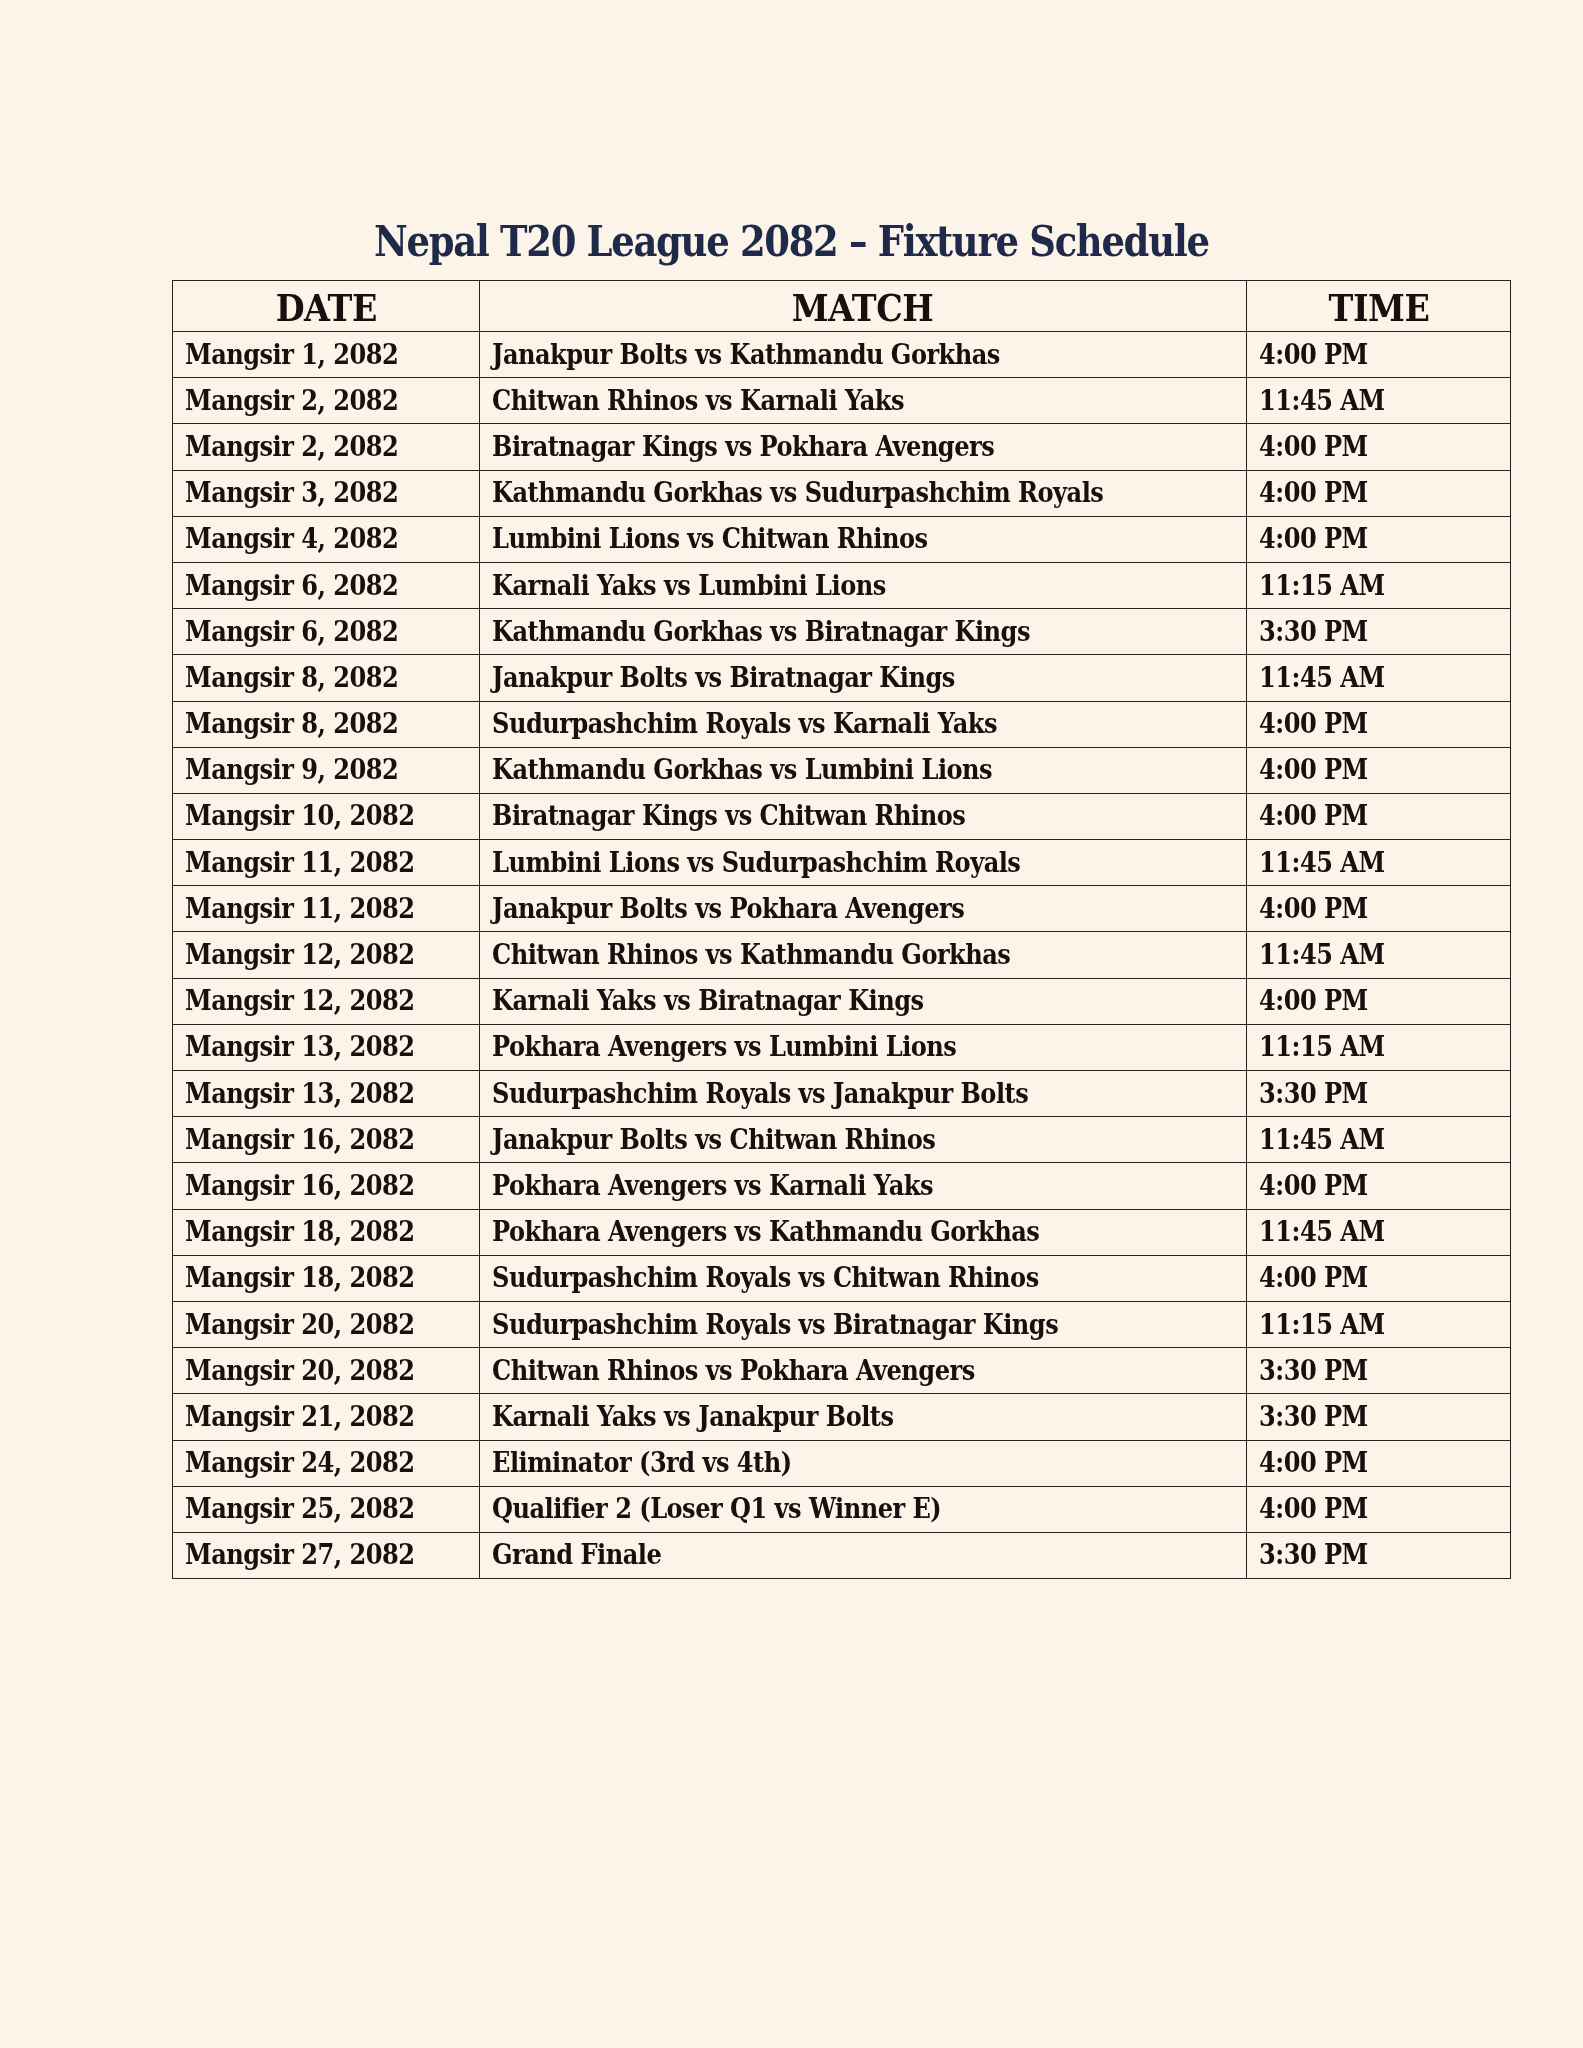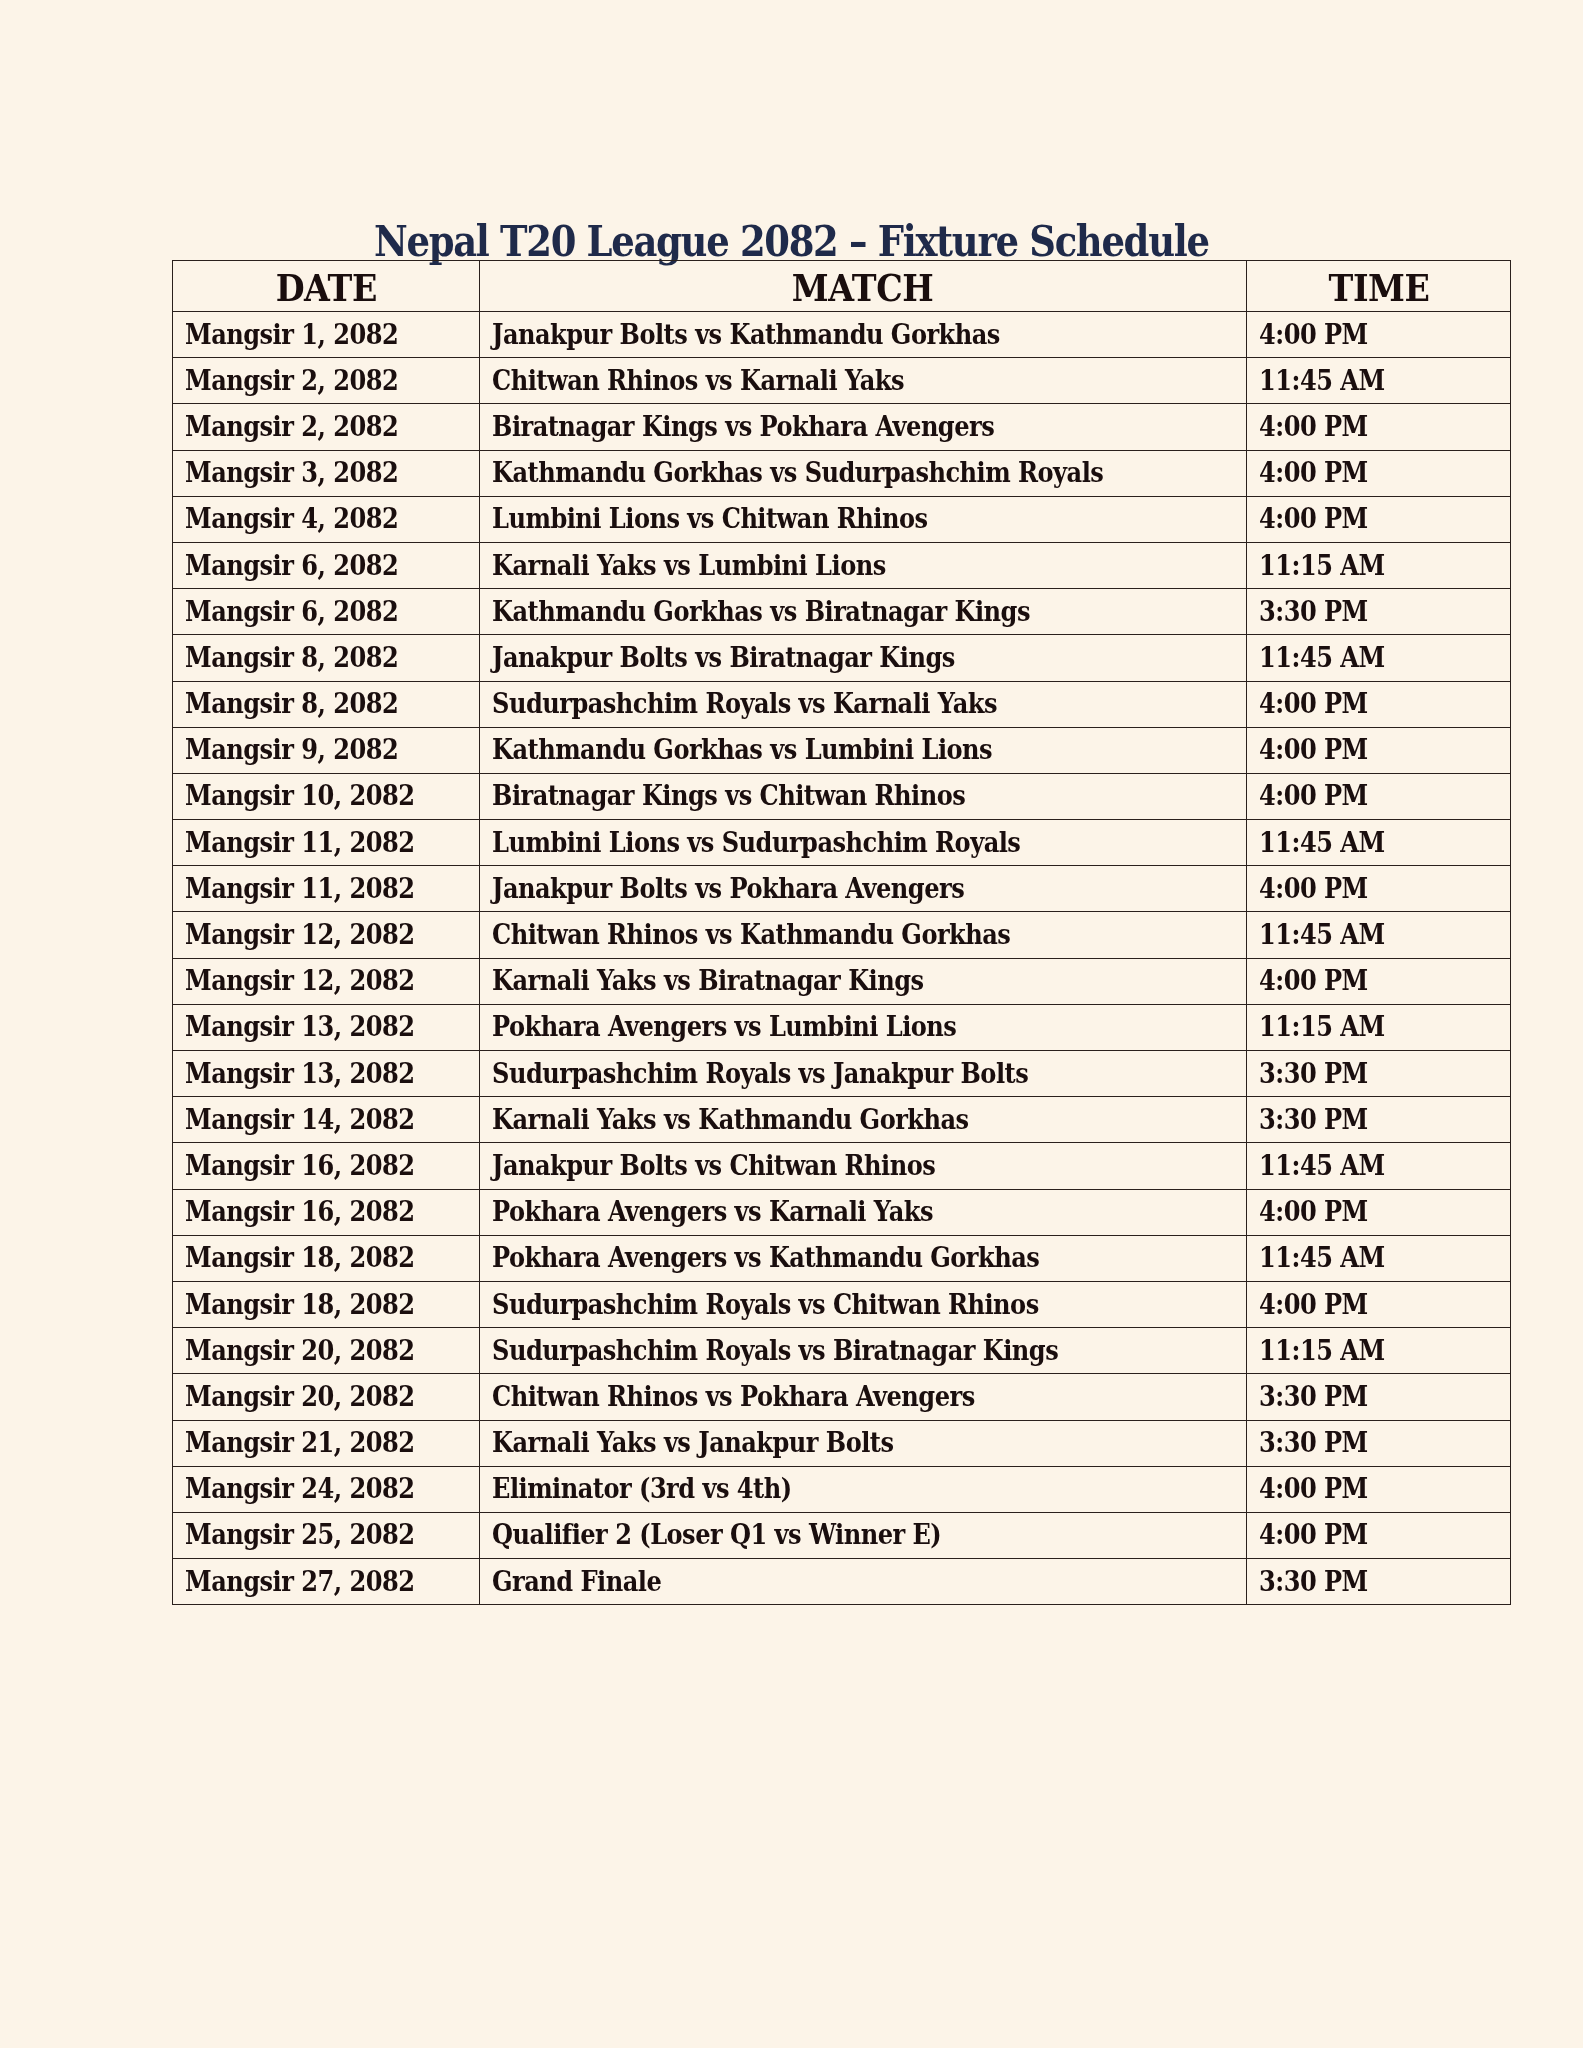--- a/index.html
+++ b/index.html
@@ -25,21 +25,21 @@
       font-size: 42px;
       letter-spacing: -1.5px;
       color: #1f2a4a;
       line-height: 60px;
       transform: scaleX(0.88);
       transform-origin: 790px 0;
     }
     .schedule-table {
       position: absolute;
       left: 172px;
-      top: 260px;
+      top: 280px;
       width: 1338px;
       border-collapse: collapse;
       table-layout: fixed;
       color: #1a0e0e;
     }
     .schedule-table th,
     .schedule-table td {
       border: 1.6px solid #2a201c;
       padding: 0;
       overflow: hidden;
@@ -175,25 +175,20 @@
         <td><span class="cell">Mangsir 13, 2082</span></td>
         <td><span class="cell">Pokhara Avengers vs Lumbini Lions</span></td>
         <td><span class="cell">11:15 AM</span></td>
       </tr>
       <tr>
         <td><span class="cell">Mangsir 13, 2082</span></td>
         <td><span class="cell">Sudurpashchim Royals vs Janakpur Bolts</span></td>
         <td><span class="cell">3:30 PM</span></td>
       </tr>
       <tr>
-        <td><span class="cell">Mangsir 14, 2082</span></td>
-        <td><span class="cell">Karnali Yaks vs Kathmandu Gorkhas</span></td>
-        <td><span class="cell">3:30 PM</span></td>
-      </tr>
-      <tr>
         <td><span class="cell">Mangsir 16, 2082</span></td>
         <td><span class="cell">Janakpur Bolts vs Chitwan Rhinos</span></td>
         <td><span class="cell">11:45 AM</span></td>
       </tr>
       <tr>
         <td><span class="cell">Mangsir 16, 2082</span></td>
         <td><span class="cell">Pokhara Avengers vs Karnali Yaks</span></td>
         <td><span class="cell">4:00 PM</span></td>
       </tr>
       <tr>

